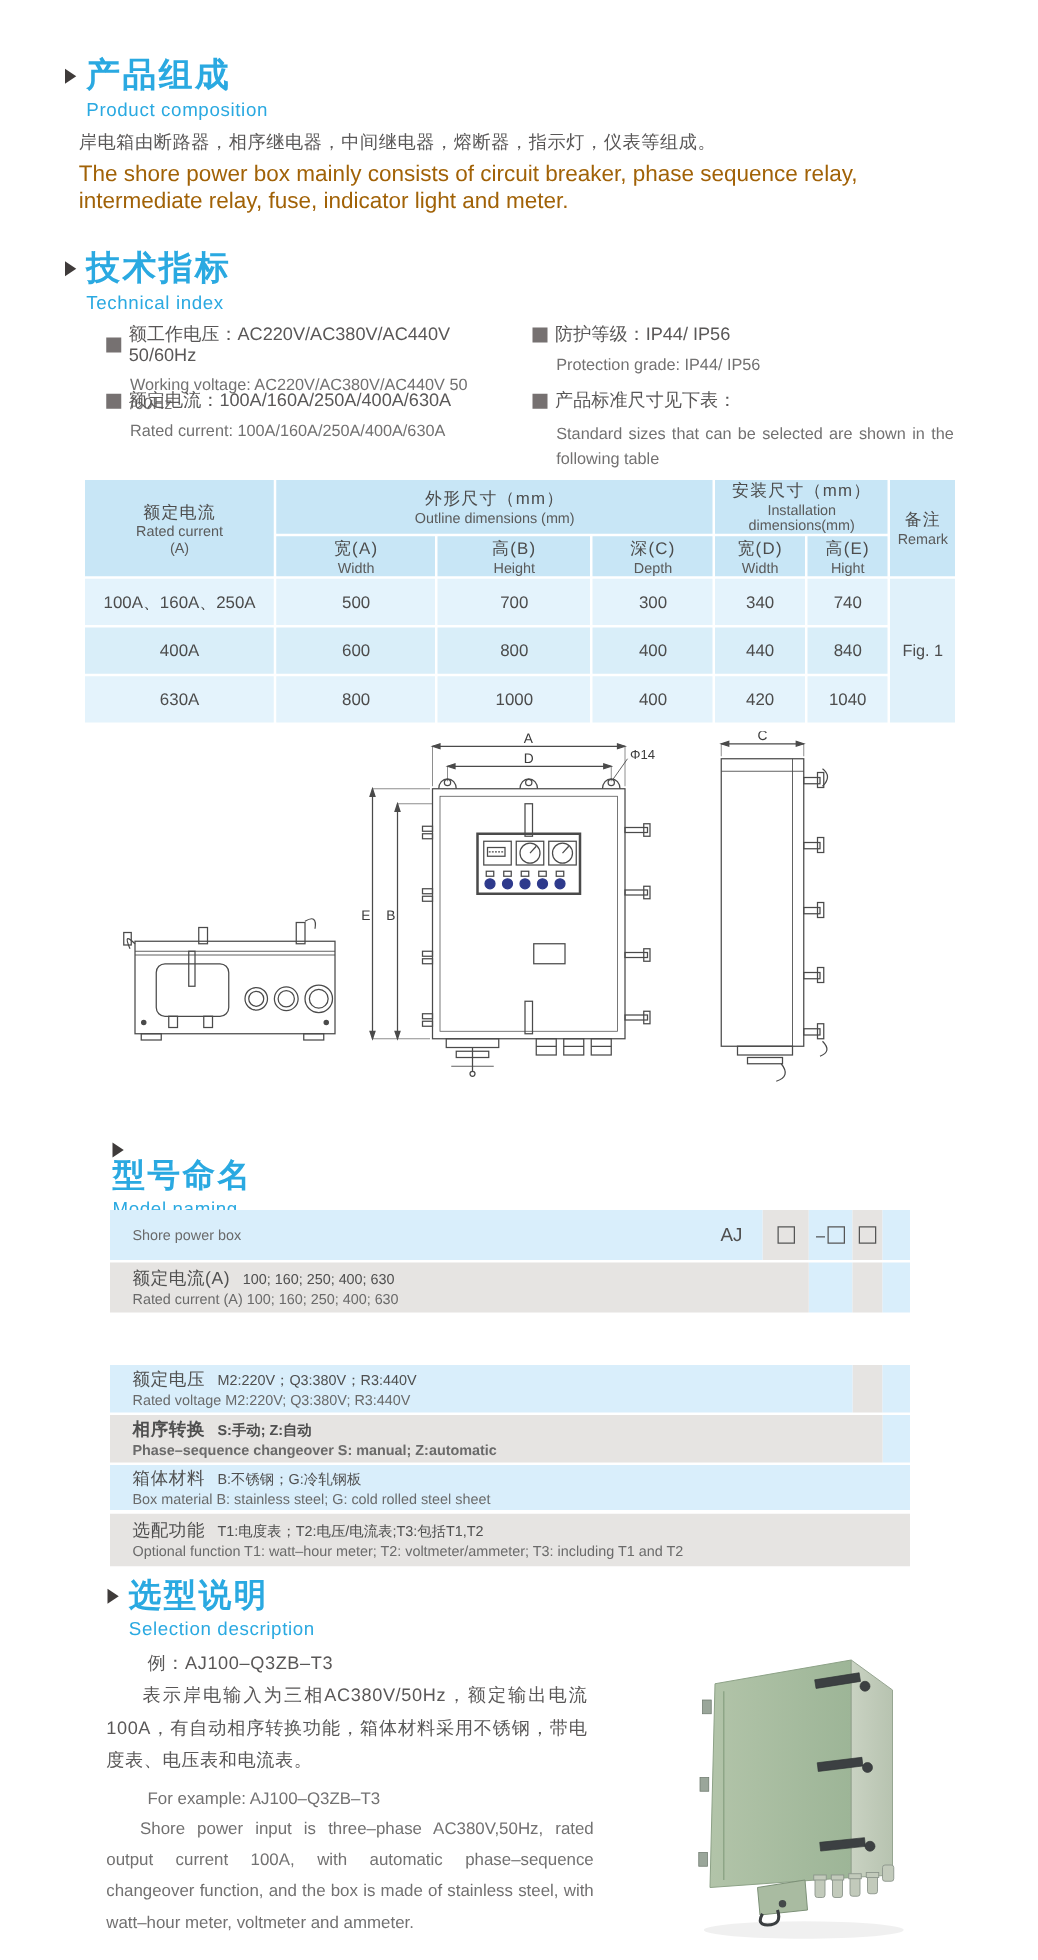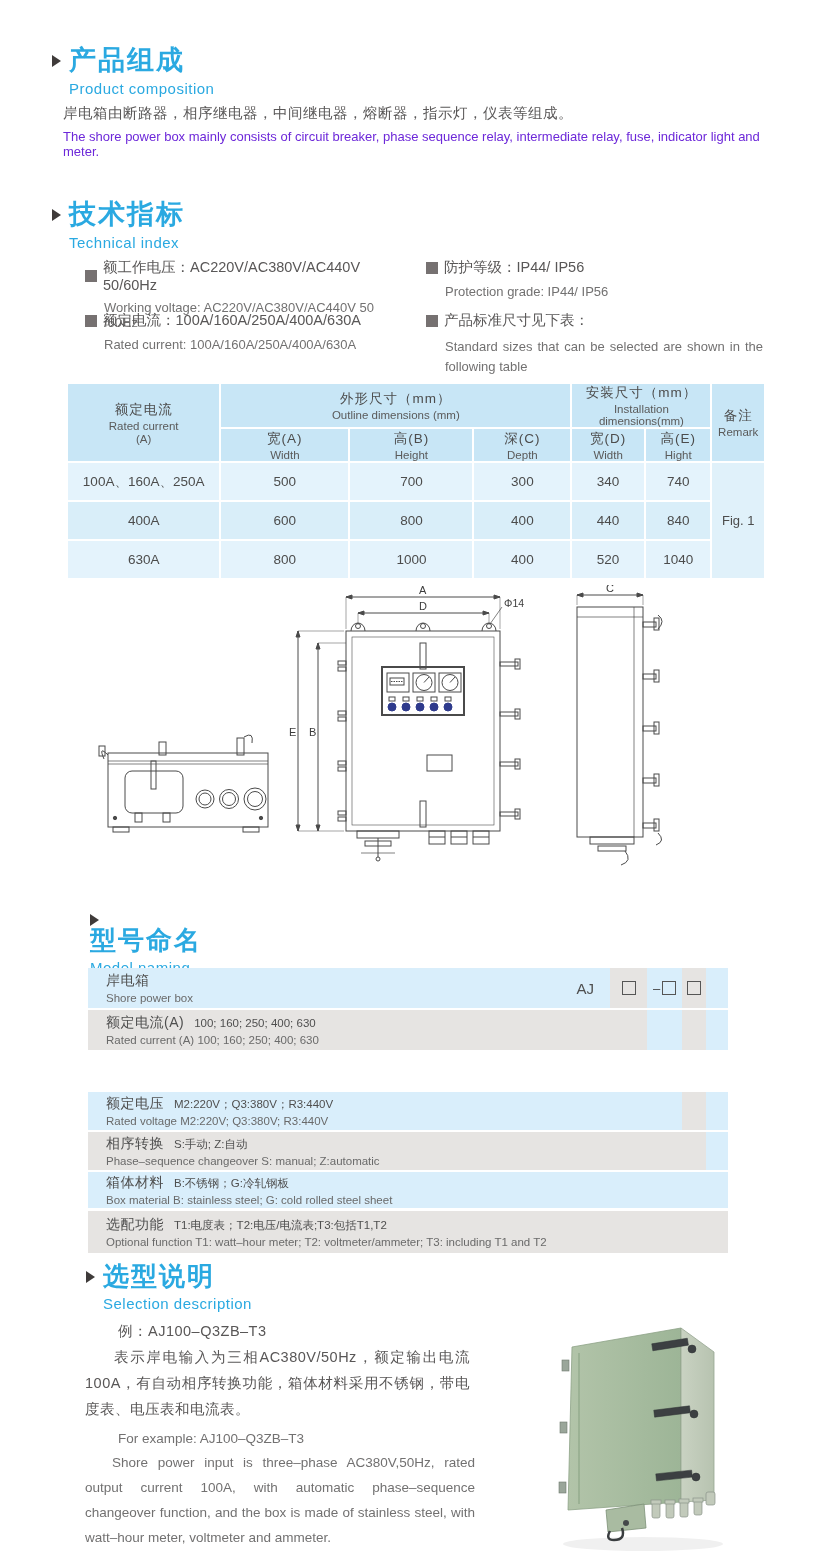--- a/index.html
+++ b/index.html
@@ -8,21 +8,21 @@
   .abs{position:absolute;}
 
   
   .sec-head{position:absolute;display:flex;align-items:flex-start;}
   .tri{width:0;height:0;border-left:9px solid #3f3b3a;border-top:6px solid transparent;
        border-bottom:6px solid transparent;margin-top:9px;margin-right:8px;flex:none;}
   .sec-title-zh{font-size:27px;font-weight:bold;color:#2aa9e1;letter-spacing:2px;line-height:1.1;}
   .sec-title-en{font-size:15px;color:#2aa9e1;margin-top:4px;letter-spacing:0.5px;}
 
   .p-zh{font-size:14.5px;color:#595757;letter-spacing:0.5px;}
-  .p-en{font-size:13px;color:#6d28d9;}
+  .p-en{font-size:18px;color:#a16207;}
 
   
   .spec{position:absolute;}
   .spec .line1{font-size:14.5px;color:#595757;display:flex;align-items:center;}
   .bullet{width:12px;height:12px;background:#767171;display:inline-block;margin-right:6px;flex:none;}
   .spec .line2{font-size:13px;color:#727171;margin:7px 16px 0 19px;}
   .just{text-align:justify;}
 
   
   table.dim{border-collapse:separate;border-spacing:2px;table-layout:fixed;width:700px;}
@@ -172,21 +172,21 @@
         <td class="d">800</td>
         <td class="d">400</td>
         <td class="d">440</td>
         <td class="d">840</td>
       </tr>
       <tr>
         <td class="d">630A</td>
         <td class="d">800</td>
         <td class="d">1000</td>
         <td class="d">400</td>
-        <td class="d">520</td>
+        <td class="d">420</td>
         <td class="d">1040</td>
       </tr>
     </tbody>
       </table>
   </div>
 
   <svg class="abs" style="left:85px;top:585px;" width="700" height="300" viewBox="0 0 700 300">
     <g stroke="#4a4a4a" stroke-width="1" fill="none">
 
       <g>
@@ -359,21 +359,20 @@
     <div>
       <div class="sec-title-zh" style="font-size:26px;">型号命名</div>
       <div class="sec-title-en">Model naming</div>
     </div>
   </div>
 
   <div class="abs" style="left:88px;top:968px;width:640px;">
 
     <div class="mn-row" style="height:40px;">
       <div class="mn-main tone-b" style="width:522px;">
-        <div class="mn-zh">岸电箱</div>
         <div class="mn-en">Shore power box</div>
         <span class="aj">AJ</span>
       </div>
       <div class="seg tone-g" style="width:37px;">
           <span class="mbox"></span>
         </div>
       <div class="seg tone-b" style="width:35px;">
           <span class="mdash">–</span>
           <span class="mbox"></span>
         </div>
@@ -395,21 +394,21 @@
 
     <div class="mn-row" style="height:38px;margin-top:42px;">
       <div class="mn-main tone-b" style="width:594px;">
         <div class="mn-zh"><span>额定电压</span><span class="det">M2:220V；Q3:380V；R3:440V</span></div>
         <div class="mn-en">Rated voltage  M2:220V;  Q3:380V;  R3:440V</div>
       </div>
       <div class="seg tone-g" style="width:24px;"></div>
       <div class="seg tone-b" style="width:22px;"></div>
     </div>
 
-    <div class="mn-row" style="height:38px;">
+    <div class="mn-row" style="height:38px;font-weight:bold;">
       <div class="mn-main tone-g" style="width:618px;">
         <div class="mn-zh"><span>相序转换</span><span class="det">S:手动; Z:自动</span></div>
         <div class="mn-en">Phase–sequence changeover  S: manual;  Z:automatic</div>
       </div>
       <div class="seg tone-b" style="width:22px;"></div>
     </div>
 
     <div class="mn-row" style="height:36px;">
       <div class="mn-main tone-b" style="width:640px;">
         <div class="mn-zh"><span>箱体材料</span><span class="det">B:不锈钢；G:冷轧钢板</span></div>

